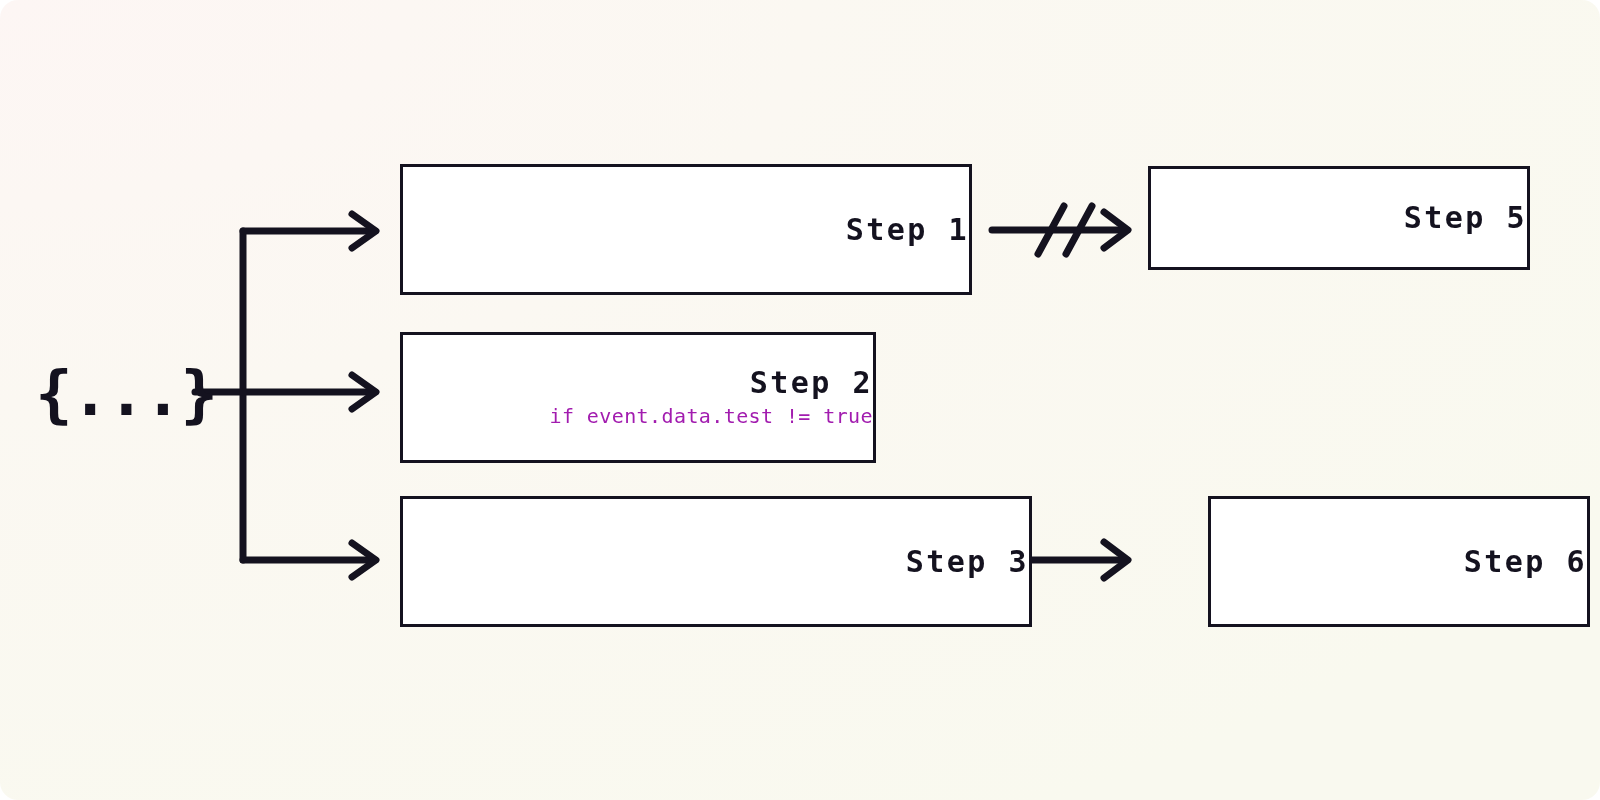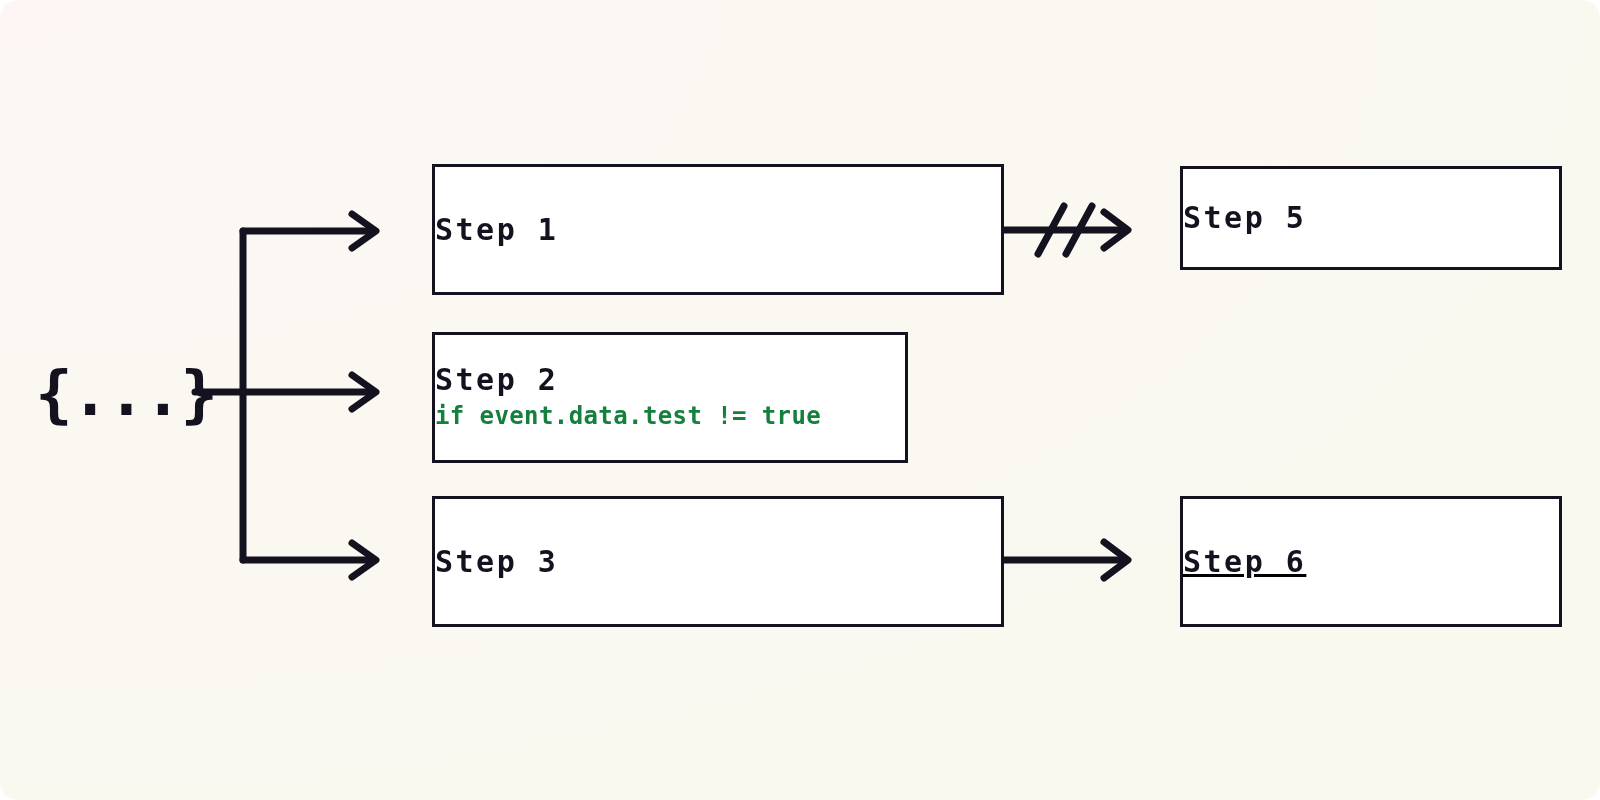--- a/index.html
+++ b/index.html
@@ -53,49 +53,48 @@
   }
 
   
   .step-box {
     position: absolute;
     box-sizing: border-box;
     background: #ffffff;
     border: 3.5px solid #14121f;
     display: flex;
     flex-direction: column;
-    align-items: flex-start;
+    align-items: flex-end;
     justify-content: center;
-    margin-left: 32px;
   }
   .step-title {
     font-family: "DejaVu Sans Mono", monospace;
     font-size: 30px;
     font-weight: 700;
     letter-spacing: 2.5px;
     color: #14121f;
     line-height: 1.05;
     white-space: nowrap;
   }
   .step-subtitle {
     font-family: "DejaVu Sans Mono", monospace;
-    font-size: 24px;
-    font-weight: 700;
+    font-size: 20px;
+    font-weight: 400;
     letter-spacing: 0.4px;
-    color: #15803d;
+    color: #a21caf;
     line-height: 1.2;
     margin-top: 6px;
     white-space: nowrap;
   }
 
   #box-step1 { left: 400px; top: 164px; width: 572px; height: 131px; }
   #box-step2 { left: 400px; top: 332px; width: 476px; height: 131px; }
-  #box-step3 { left: 400px; top: 496px; width: 572px; height: 131px; }
+  #box-step3 { left: 400px; top: 496px; width: 632px; height: 131px; }
   #box-step5 { left: 1148px; top: 166px; width: 382px; height: 104px; }
-  #box-step6 { left: 1148px; top: 496px; width: 382px; height: 131px; text-decoration: underline; }
+  #box-step6 { left: 1208px; top: 496px; width: 382px; height: 131px; }
 </style>
 </head>
 <body>
 
 <div id="canvas">
 
   <svg id="wires" viewBox="0 0 1600 800" width="1600" height="800" xmlns="http://www.w3.org/2000/svg">
     <g fill="none" stroke="#14121f" stroke-width="7" stroke-linecap="round" stroke-linejoin="round">
 
       <path d="M 195 392 L 243 392"></path>

